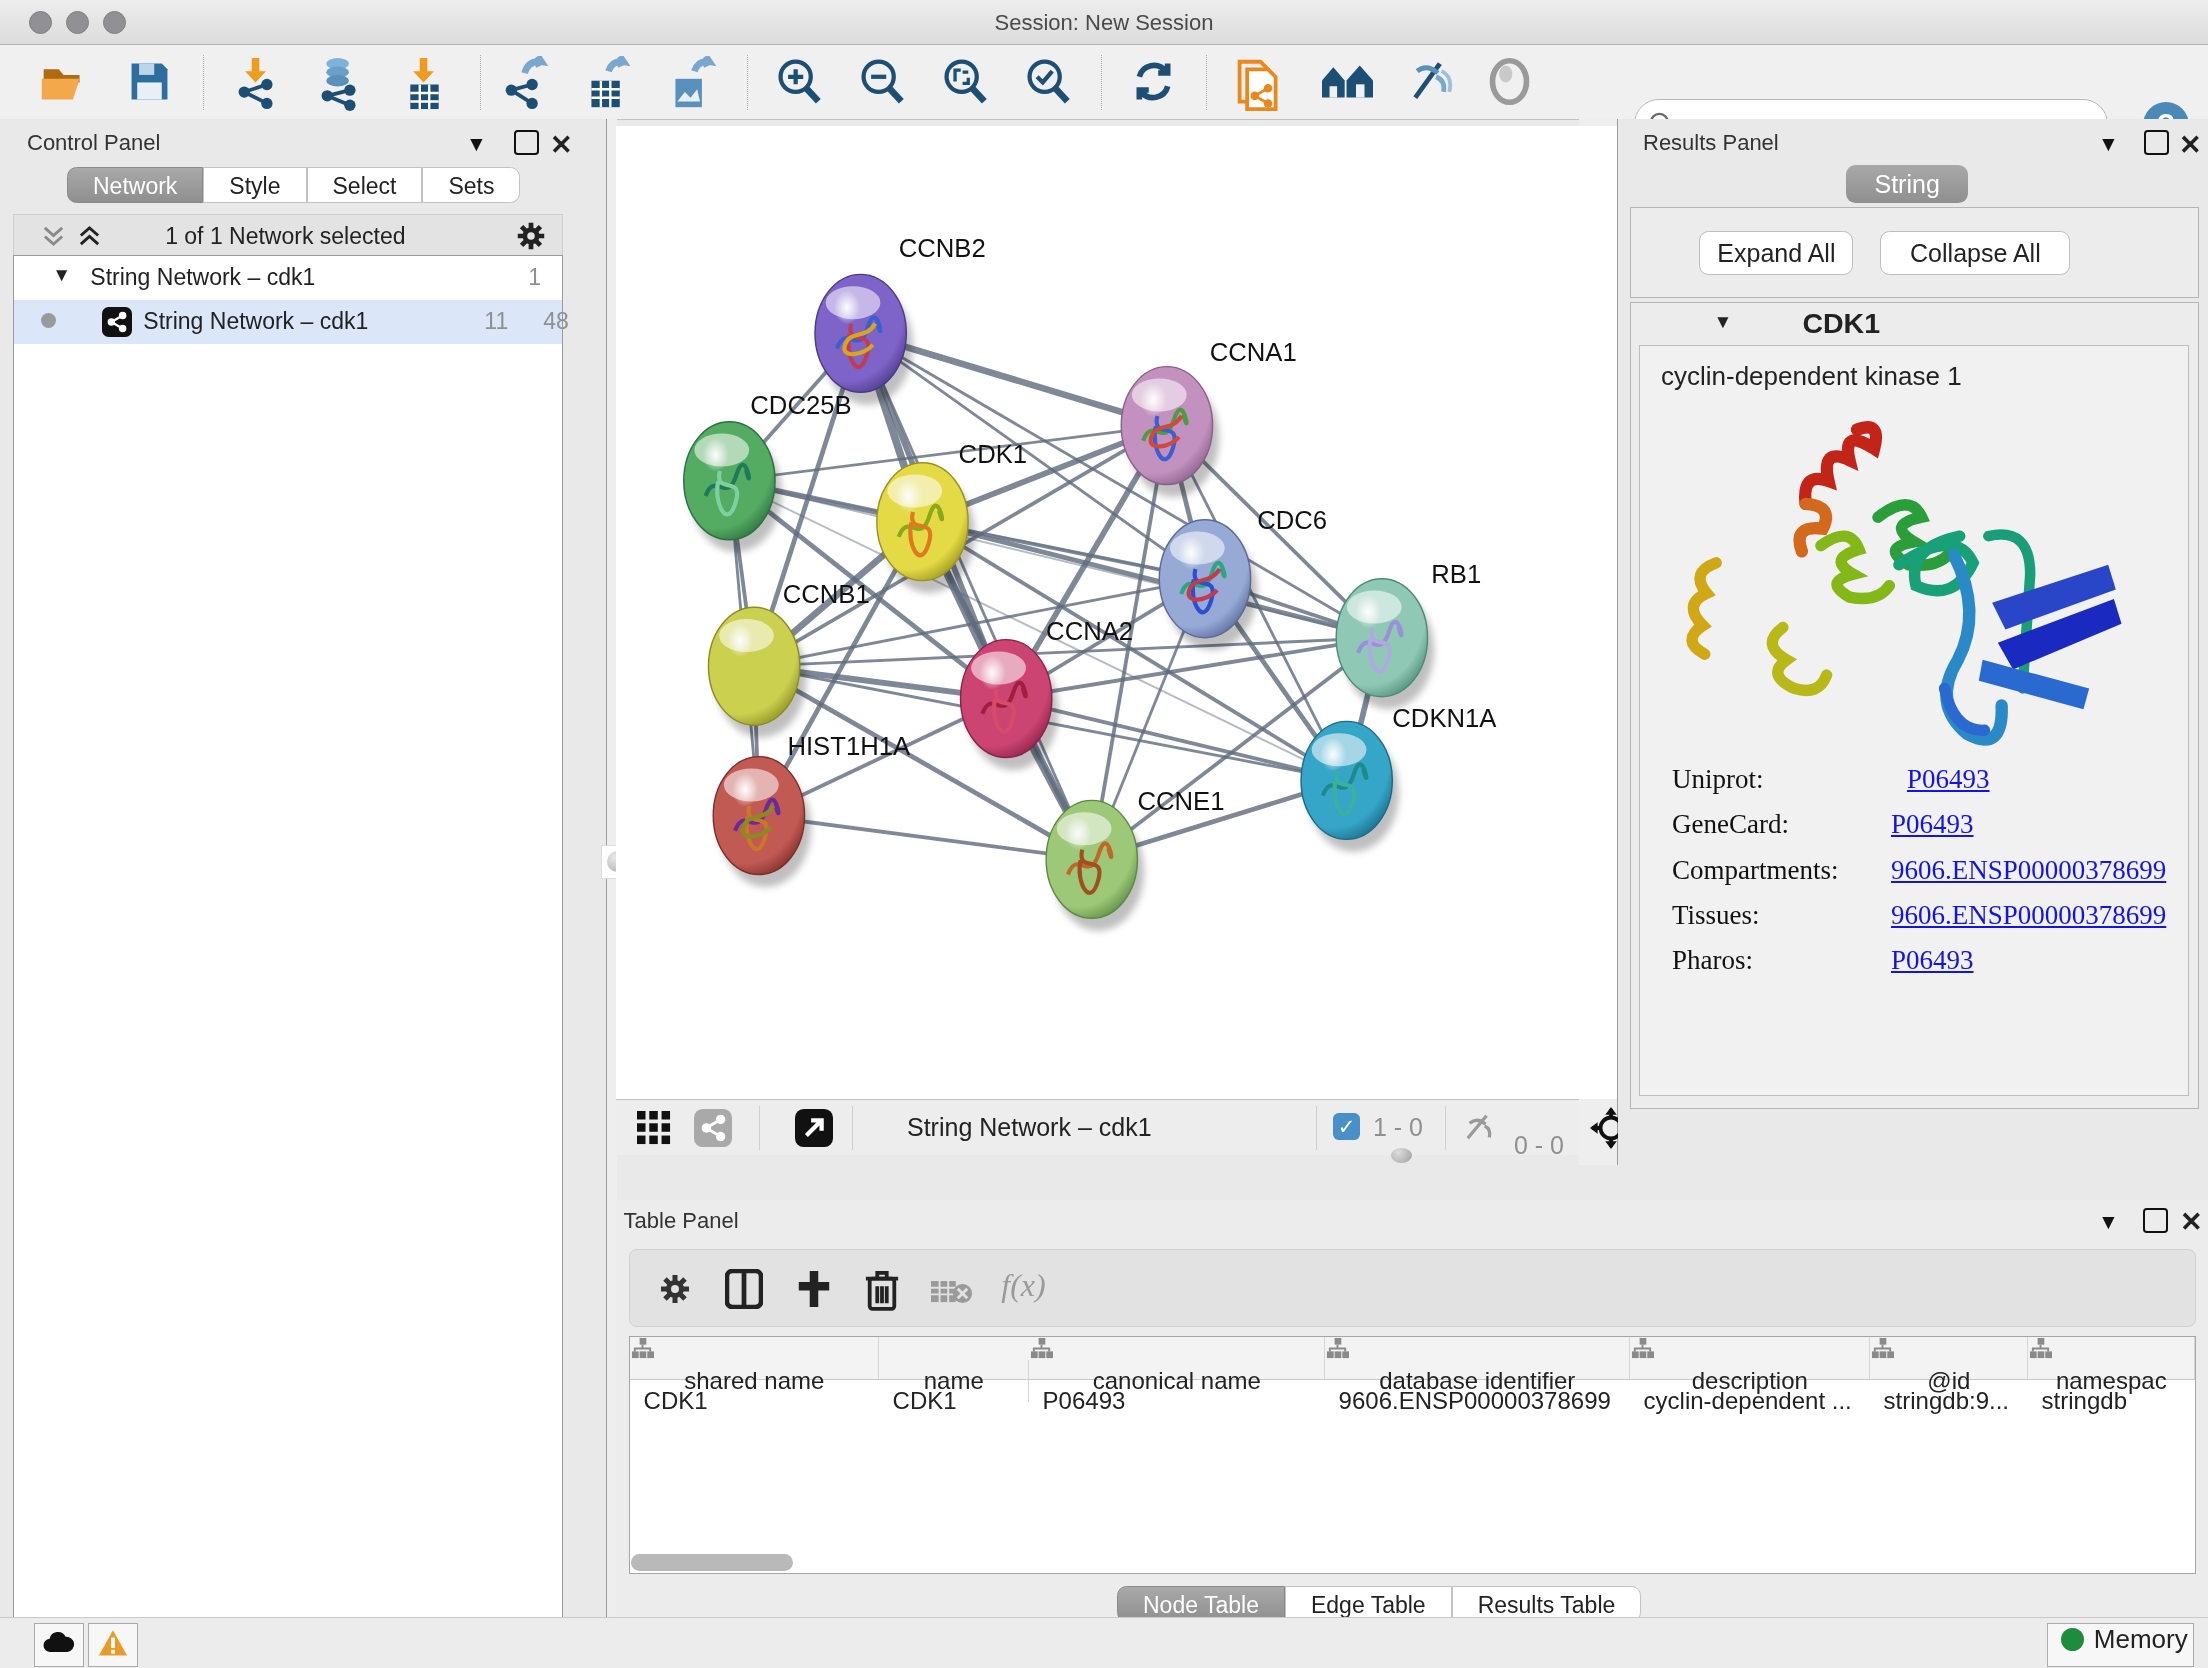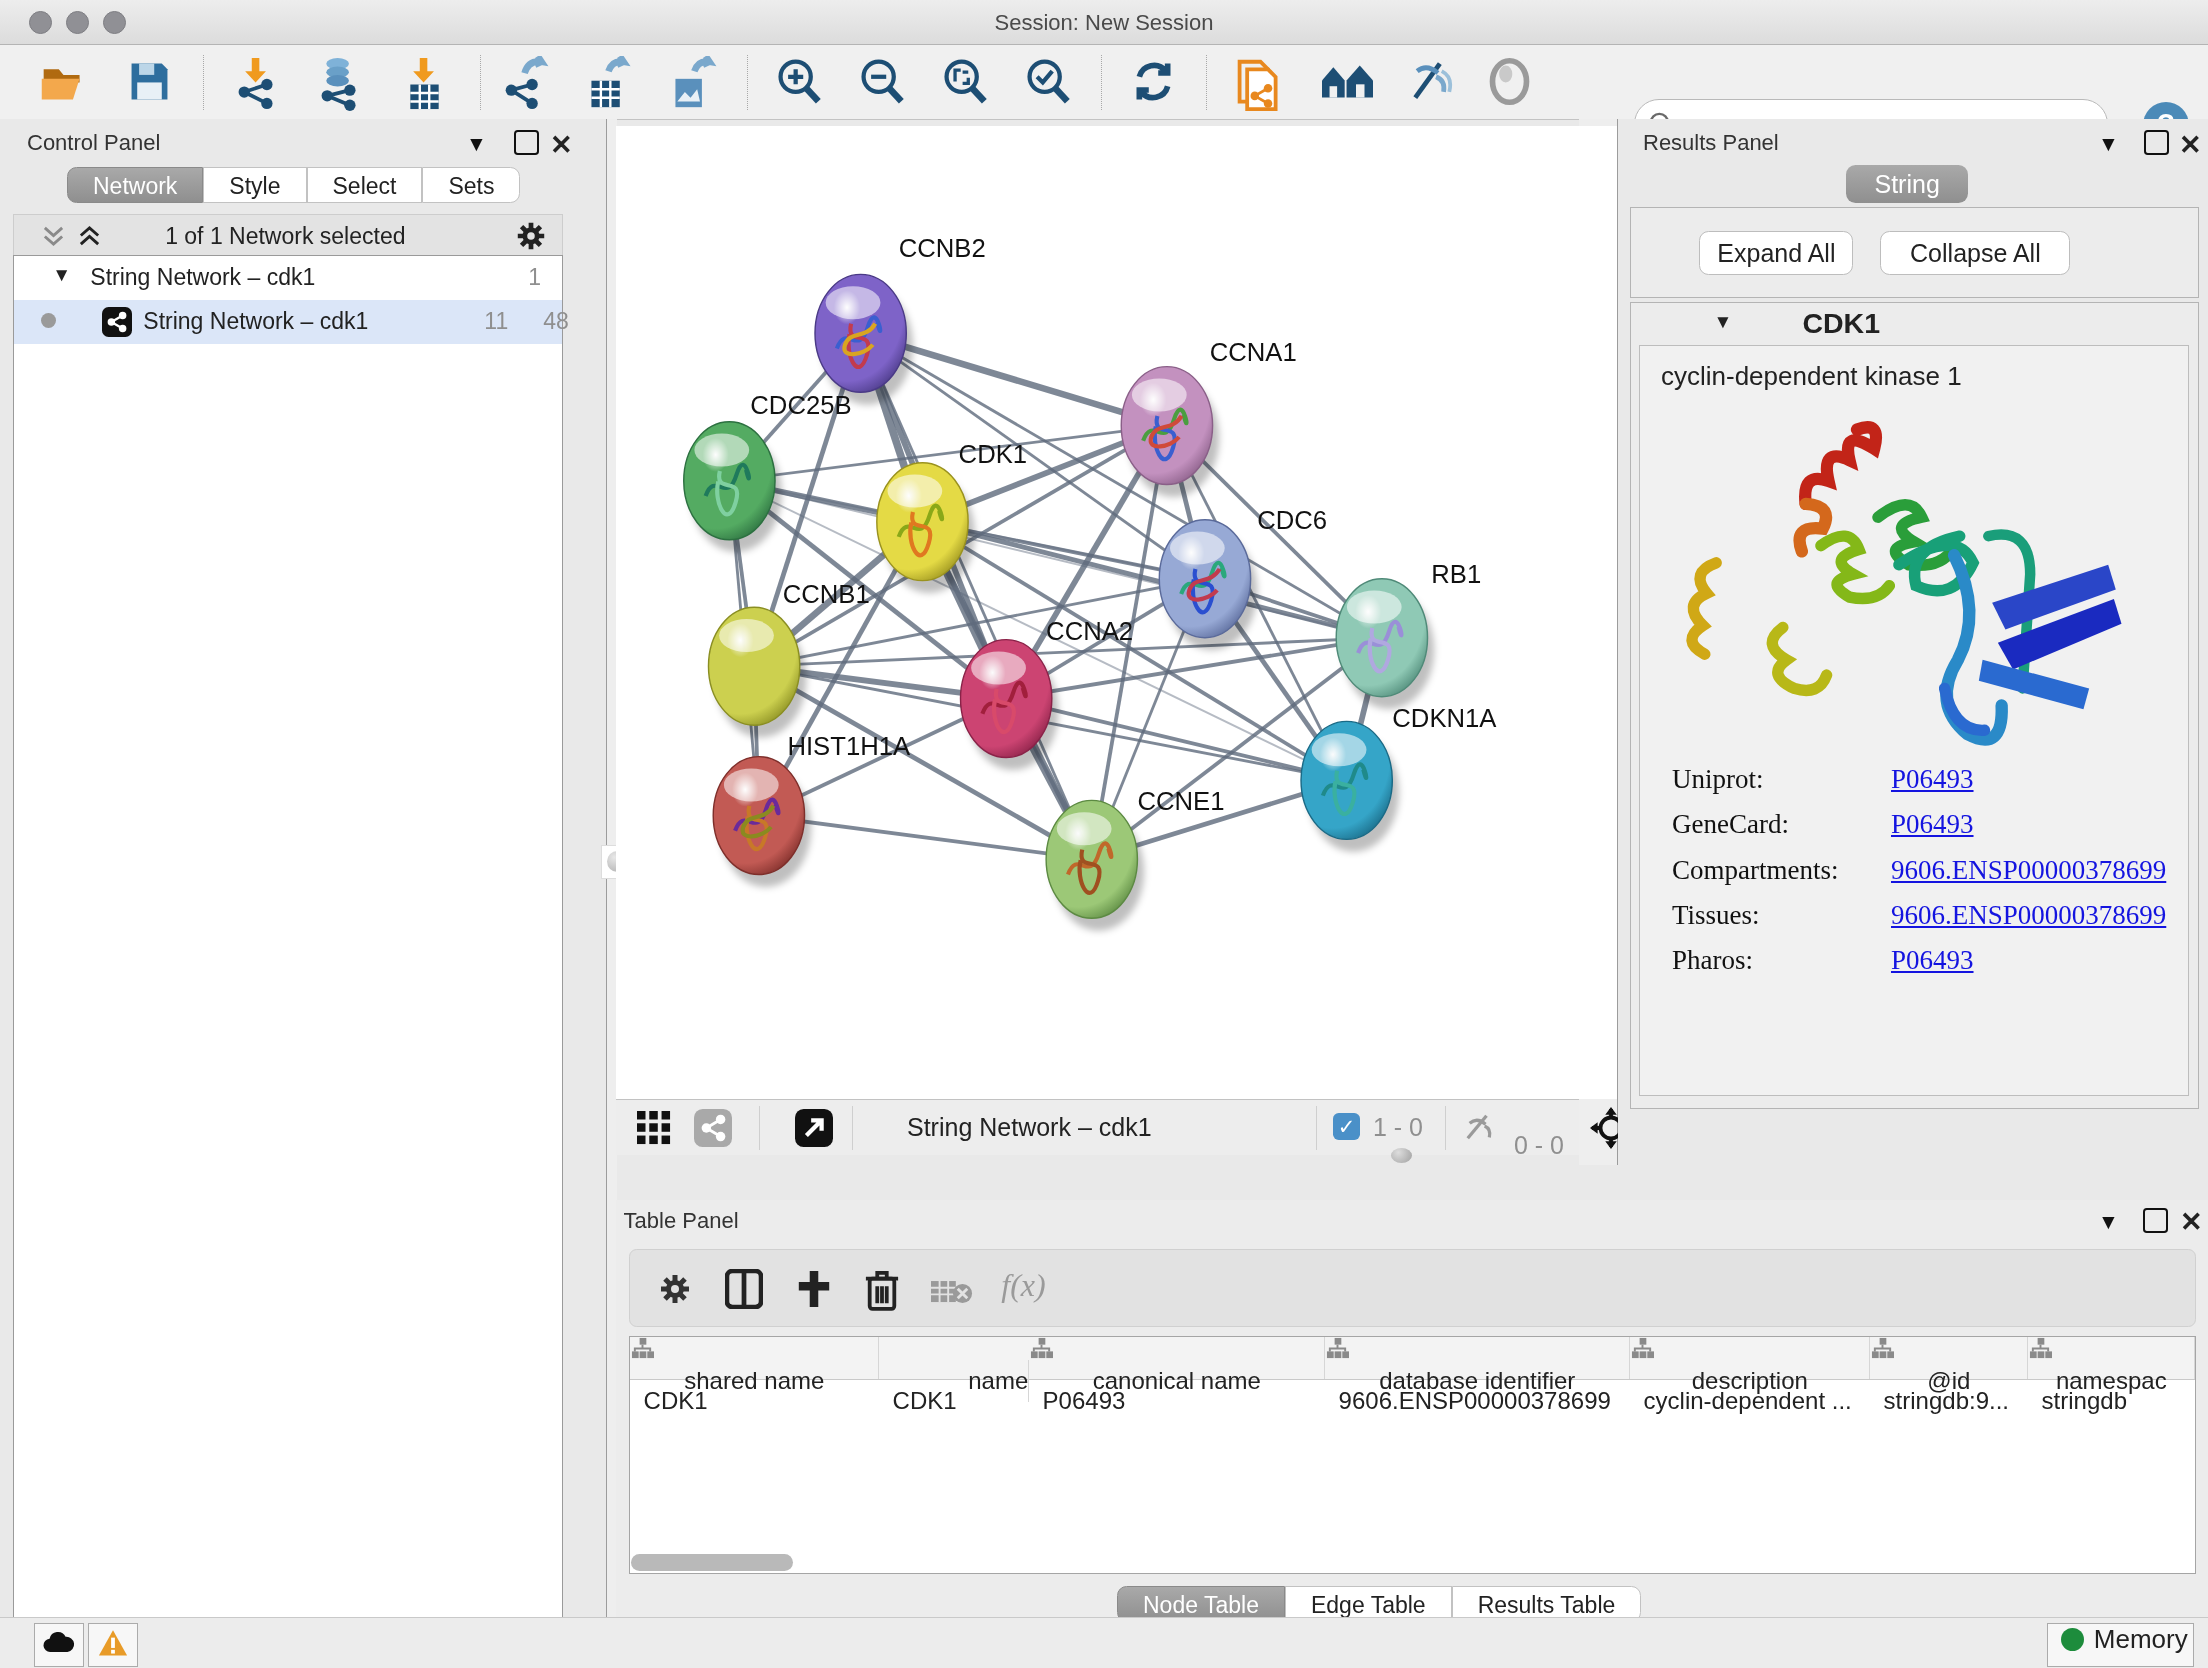--- a/index.html
+++ b/index.html
@@ -587,21 +587,21 @@
           <path d="M310 160 q30 60 4 110 q-28 46 10 78 q38 20 36 -30" stroke="#2a8ac8" stroke-width="13"></path>
           <path d="M346 140 q44 -10 44 40 l-8 120" stroke="#1a9e7a" stroke-width="11"></path>
           <path d="M300 300 q10 46 42 44" stroke="#2a6ad0" stroke-width="12"></path>
         </g>
         <path d="M350 210 L472 170 L480 196 L364 238 Z" fill="#2a46c8"></path>
         <path d="M356 252 L478 206 L486 232 L372 280 Z" fill="#1a2ac0"></path>
         <path d="M340 270 L452 300 L446 322 L336 292 Z" fill="#2a6ad0"></path>
       </svg>
       <div id="crosslinks" class="abs" style="left:32px;top:418px;width:495px">
         <div id="xl-rows">
-            <div style="display: flex; margin-bottom: 14.3px;">
+            <div style="display: flex; margin-bottom: 14.3px; gap: 16px;">
               <span class="xl-label" style="width: 219px;">Uniprot:</span>
               <a href="#">P06493</a>
             </div>
             <div style="display: flex; margin-bottom: 14.3px;">
               <span class="xl-label" style="width: 219px;">GeneCard:</span>
               <a href="#">P06493</a>
             </div>
             <div style="display: flex; margin-bottom: 14.3px;">
               <span class="xl-label" style="width: 219px;">Compartments:</span>
               <a href="#">9606.ENSP00000378699</a>
@@ -654,21 +654,21 @@
     <div class="abs" style="left:371px;top:17px;font-size:32px;color:#9a9a9a;font-style:italic;font-family:'Liberation Serif',serif">f(x)</div>
   </div>
 
   <div id="tp-table" class="abs">
     <div id="tp-header"><div class="th" style="width: 249px;"><svg width="25" height="23" viewBox="0 0 26 24">
             <rect x="10" y="1" width="7" height="7" fill="#8a8a8a"></rect>
             <rect x="2" y="15" width="7" height="7" fill="#8a8a8a"></rect>
             <rect x="10" y="15" width="7" height="7" fill="#8a8a8a"></rect>
             <rect x="18" y="15" width="7" height="7" fill="#8a8a8a"></rect>
             <path d="M13 8 v4 M5 15 v-3 h16 v3" stroke="#8a8a8a" stroke-width="2" fill="none"></path>
-          </svg>shared name</div><div class="th" style="width: 150px; text-align: right;">name</div><div class="th" style="width: 296px;"><svg width="25" height="23" viewBox="0 0 26 24">
+          </svg>shared name</div><div class="th" style="width: 150px;">name</div><div class="th" style="width: 296px;"><svg width="25" height="23" viewBox="0 0 26 24">
             <rect x="10" y="1" width="7" height="7" fill="#8a8a8a"></rect>
             <rect x="2" y="15" width="7" height="7" fill="#8a8a8a"></rect>
             <rect x="10" y="15" width="7" height="7" fill="#8a8a8a"></rect>
             <rect x="18" y="15" width="7" height="7" fill="#8a8a8a"></rect>
             <path d="M13 8 v4 M5 15 v-3 h16 v3" stroke="#8a8a8a" stroke-width="2" fill="none"></path>
           </svg>canonical name</div><div class="th" style="width: 305px;"><svg width="25" height="23" viewBox="0 0 26 24">
             <rect x="10" y="1" width="7" height="7" fill="#8a8a8a"></rect>
             <rect x="2" y="15" width="7" height="7" fill="#8a8a8a"></rect>
             <rect x="10" y="15" width="7" height="7" fill="#8a8a8a"></rect>
             <rect x="18" y="15" width="7" height="7" fill="#8a8a8a"></rect>

